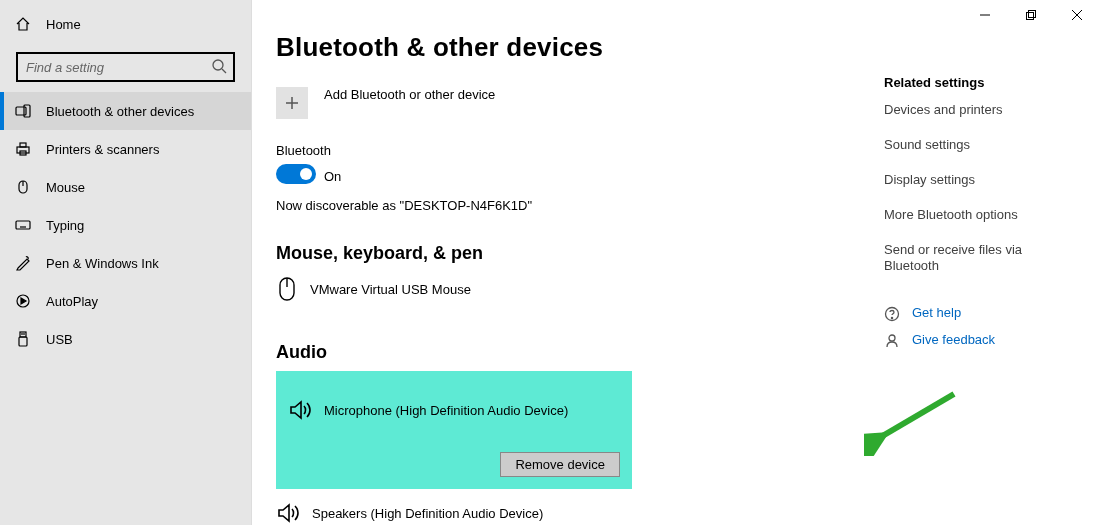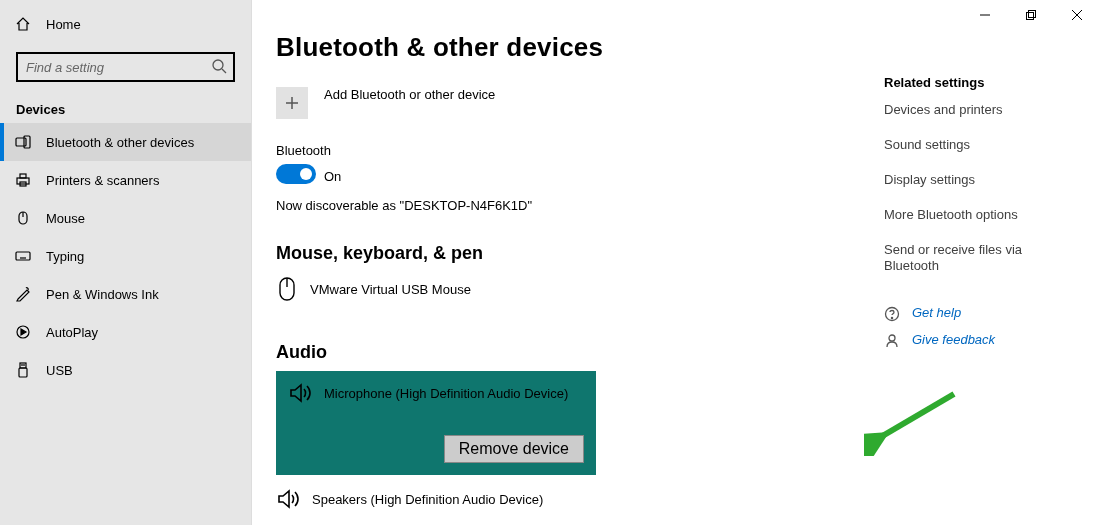--- a/index.html
+++ b/index.html
@@ -34,30 +34,30 @@
   .main h1 { font-size: 26px; font-weight: 600; margin-bottom: 24px; letter-spacing: 0.2px;}
   .add-row { display:flex; align-items:flex-start; gap:16px; margin-bottom: 24px; }
   .plus-box { width: 32px; height:32px; background:#e2e2e2; display:flex; align-items:center; justify-content:center; cursor:pointer; }
   .section-label { font-size: 13px; margin-bottom: 6px; }
   .toggle-row { display:flex; align-items:flex-end; gap:8px; margin-bottom: 14px; }
   .toggle { width: 40px; height: 20px; background:#0078d7; border-radius: 10px; position: relative; cursor:pointer; }
   .toggle .knob { width: 12px; height: 12px; background:#fff; border-radius: 50%; position:absolute; right:4px; top:4px; }
   .discoverable { font-size: 13px; margin-bottom: 30px; }
   .subh { font-size: 18px; font-weight: 600; margin-bottom: 8px; }
   .device-row { display:flex; align-items:center; gap:12px; padding: 4px 0; }
-  .device-card { width: 320px; background:#0f766e; padding: 10px 12px 12px 12px; margin-bottom: 4px; }
+  .device-card { width: 356px; background:#5eead4; padding: 27px 12px 12px 12px; margin-bottom: 4px; }
   .device-card .head { display:flex; align-items:center; gap:12px; }
   .device-card .actions { display:flex; justify-content:flex-end; margin-top: 30px; }
-  .btn { border:1px solid #888; background:#ccc; padding: 4px 14px; font-size: 16px; cursor:pointer; }
+  .btn { border:1px solid #888; background:#ccc; padding: 4px 14px; font-size: 13px; cursor:pointer; }
 
   
   .right { position:absolute; right: 36px; top: 75px; width: 180px; font-size: 13px; }
   .right .rh { font-weight:600; margin-bottom: 12px; }
   .right a { display:block; color:#404040; text-decoration:none; margin-bottom: 18px; cursor:pointer; line-height: 1.3; }
-  .right .support { margin-top: 30px; font-style: italic; }
+  .right .support { margin-top: 30px; }
   .right .support a { display:flex; align-items:center; gap:12px; margin-bottom: 10px; color:#0067c0; }
   .right .support .sicon2 { color:#555; display:inline-flex; }
 
   
   .arrow { position:absolute; left:612px; top:386px; pointer-events:none; }
 
   svg { display:block; }
   .small-text { font-size:13px; }
 </style>
 </head>
@@ -101,21 +101,20 @@
         <input type="text" placeholder="Find a setting" style="">
         <span class="sicon">
           <svg width="16" height="16" viewBox="0 0 16 16" fill="none" stroke="#555" stroke-width="1.3">
               <circle cx="7" cy="7" r="5"></circle>
               <line x1="11" y1="11" x2="15" y2="15"></line>
             </svg>
         </span>
       </div>
     </div>
 
-    <div class="sb-group">Devices</div>
 
     <div class="sb-items">
       <div class="sb-item active">
         <span class="icon">
           <svg width="16" height="16" viewBox="0 0 16 16" fill="none" stroke="#000" stroke-width="1.2">
               <rect x="1" y="4" width="10" height="8" rx="1"></rect>
               <rect x="9" y="2" width="6" height="12" rx="1"></rect>
             </svg>
         </span>
         <span>Bluetooth &amp; other devices</span>

